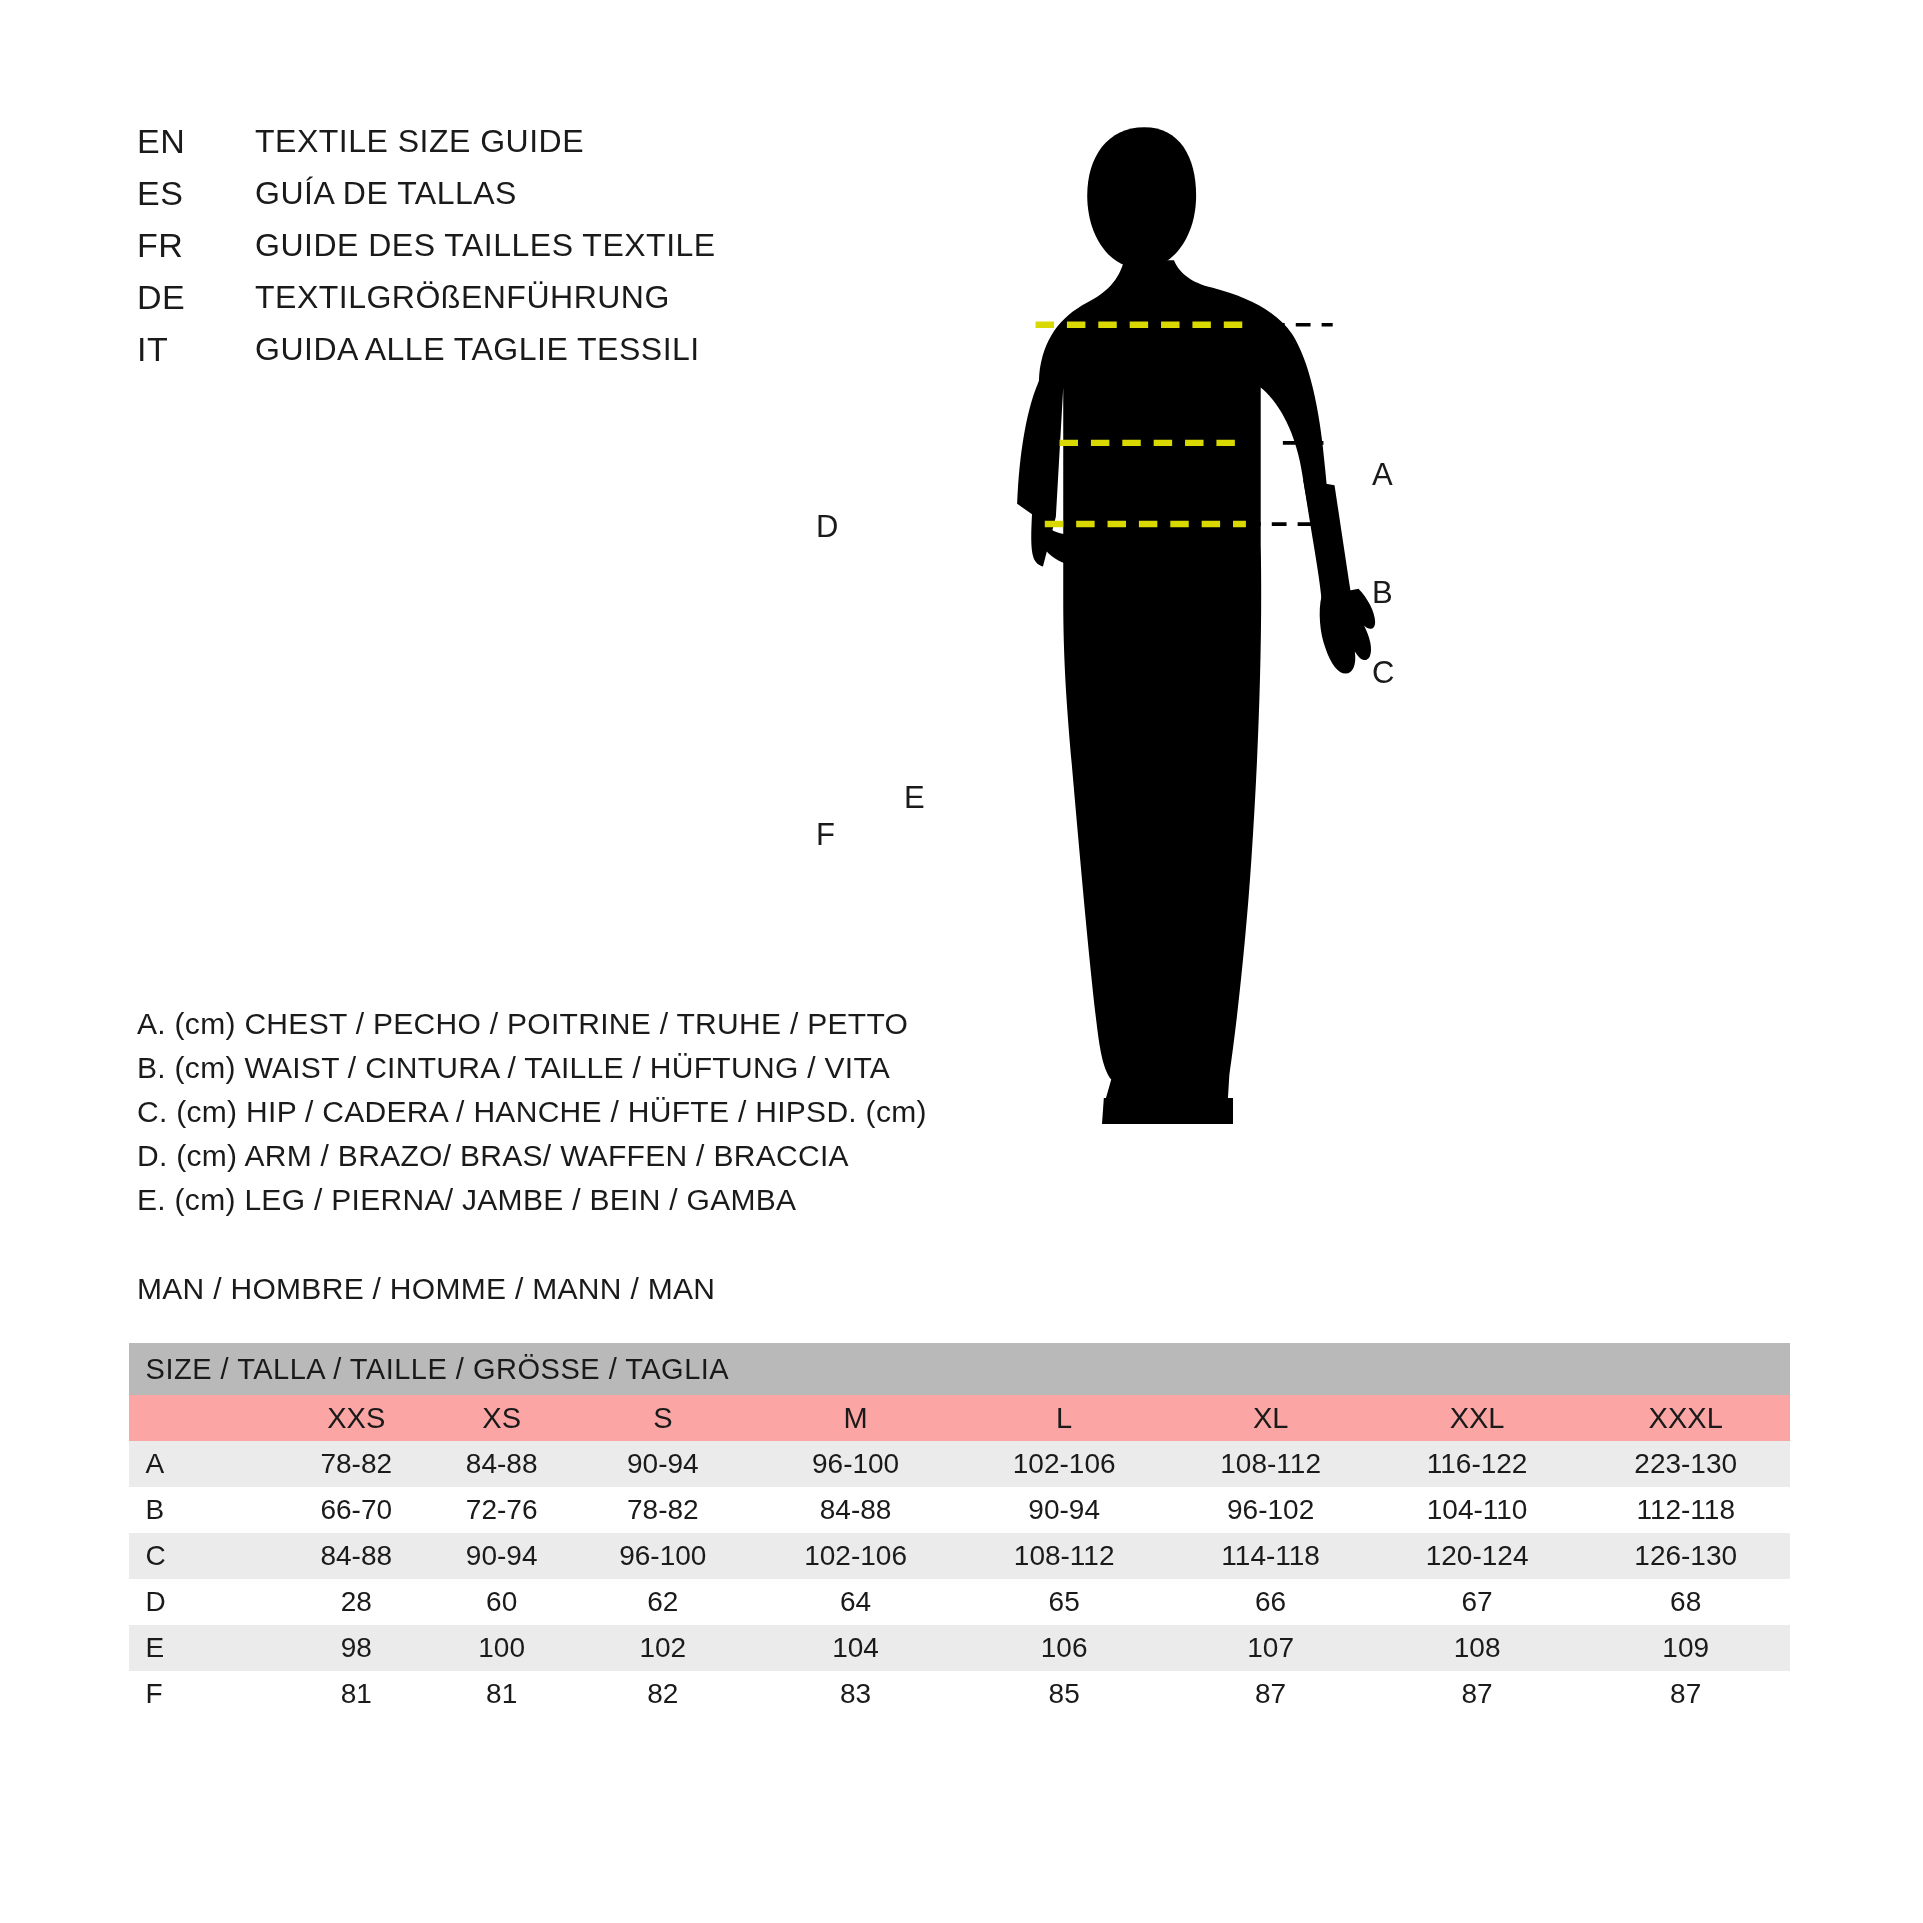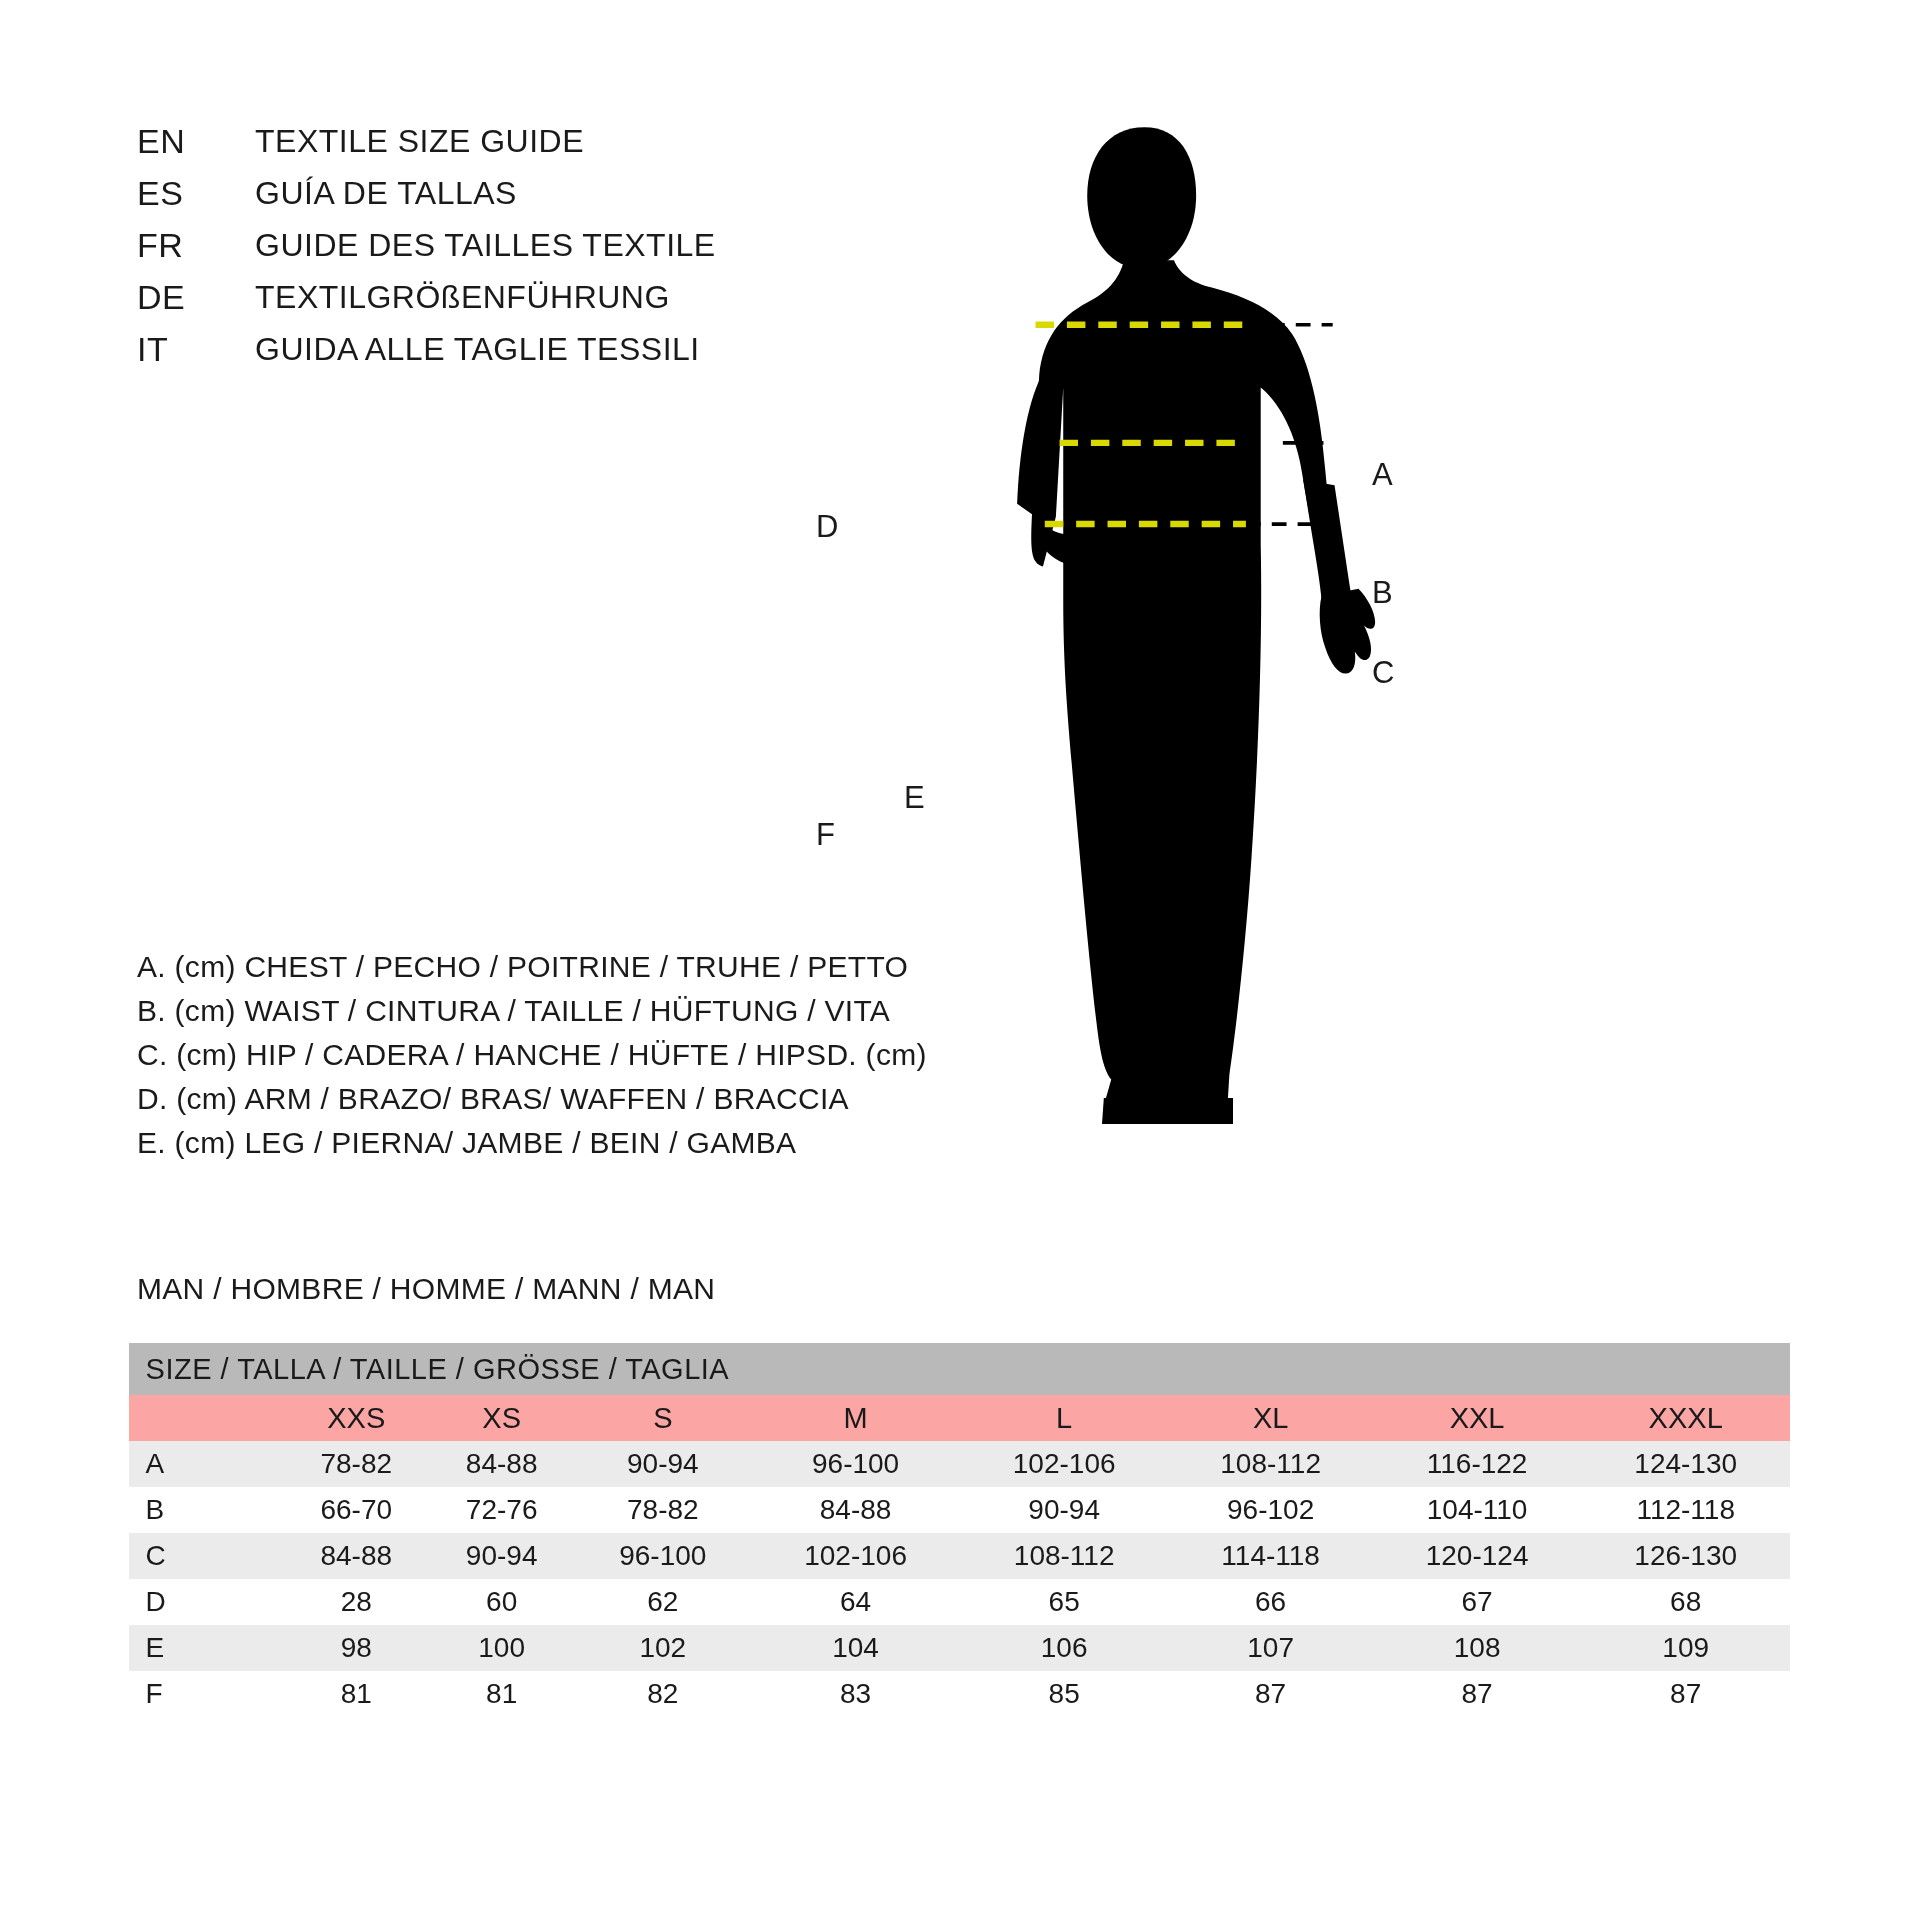--- a/index.html
+++ b/index.html
@@ -34,21 +34,21 @@
   }
   .lang-text {
     font-size: 32px;
     letter-spacing: 0.5px;
   }
 
   
   .legend-block {
     position: absolute;
     left: 137px;
-    top: 950px;
+    top: 1007px;
   }
   .legend-row {
     font-size: 30px;
     height: 44px;
     letter-spacing: 0.3px;
     white-space: nowrap;
   }
   .gender-row {
     position: absolute;
     left: 137px;
@@ -235,21 +235,21 @@
 
     <tr class="row-alt">
       <td class="rowlabel col-first">A</td>
       <td>78-82</td>
       <td>84-88</td>
       <td>90-94</td>
       <td>96-100</td>
       <td>102-106</td>
       <td>108-112</td>
       <td>116-122</td>
-      <td>124-130</td>
+      <td>223-130</td>
     </tr>
 
     <tr class="row-plain">
       <td class="rowlabel col-first">B</td>
       <td>66-70</td>
       <td>72-76</td>
       <td>78-82</td>
       <td>84-88</td>
       <td>90-94</td>
       <td>96-102</td>

